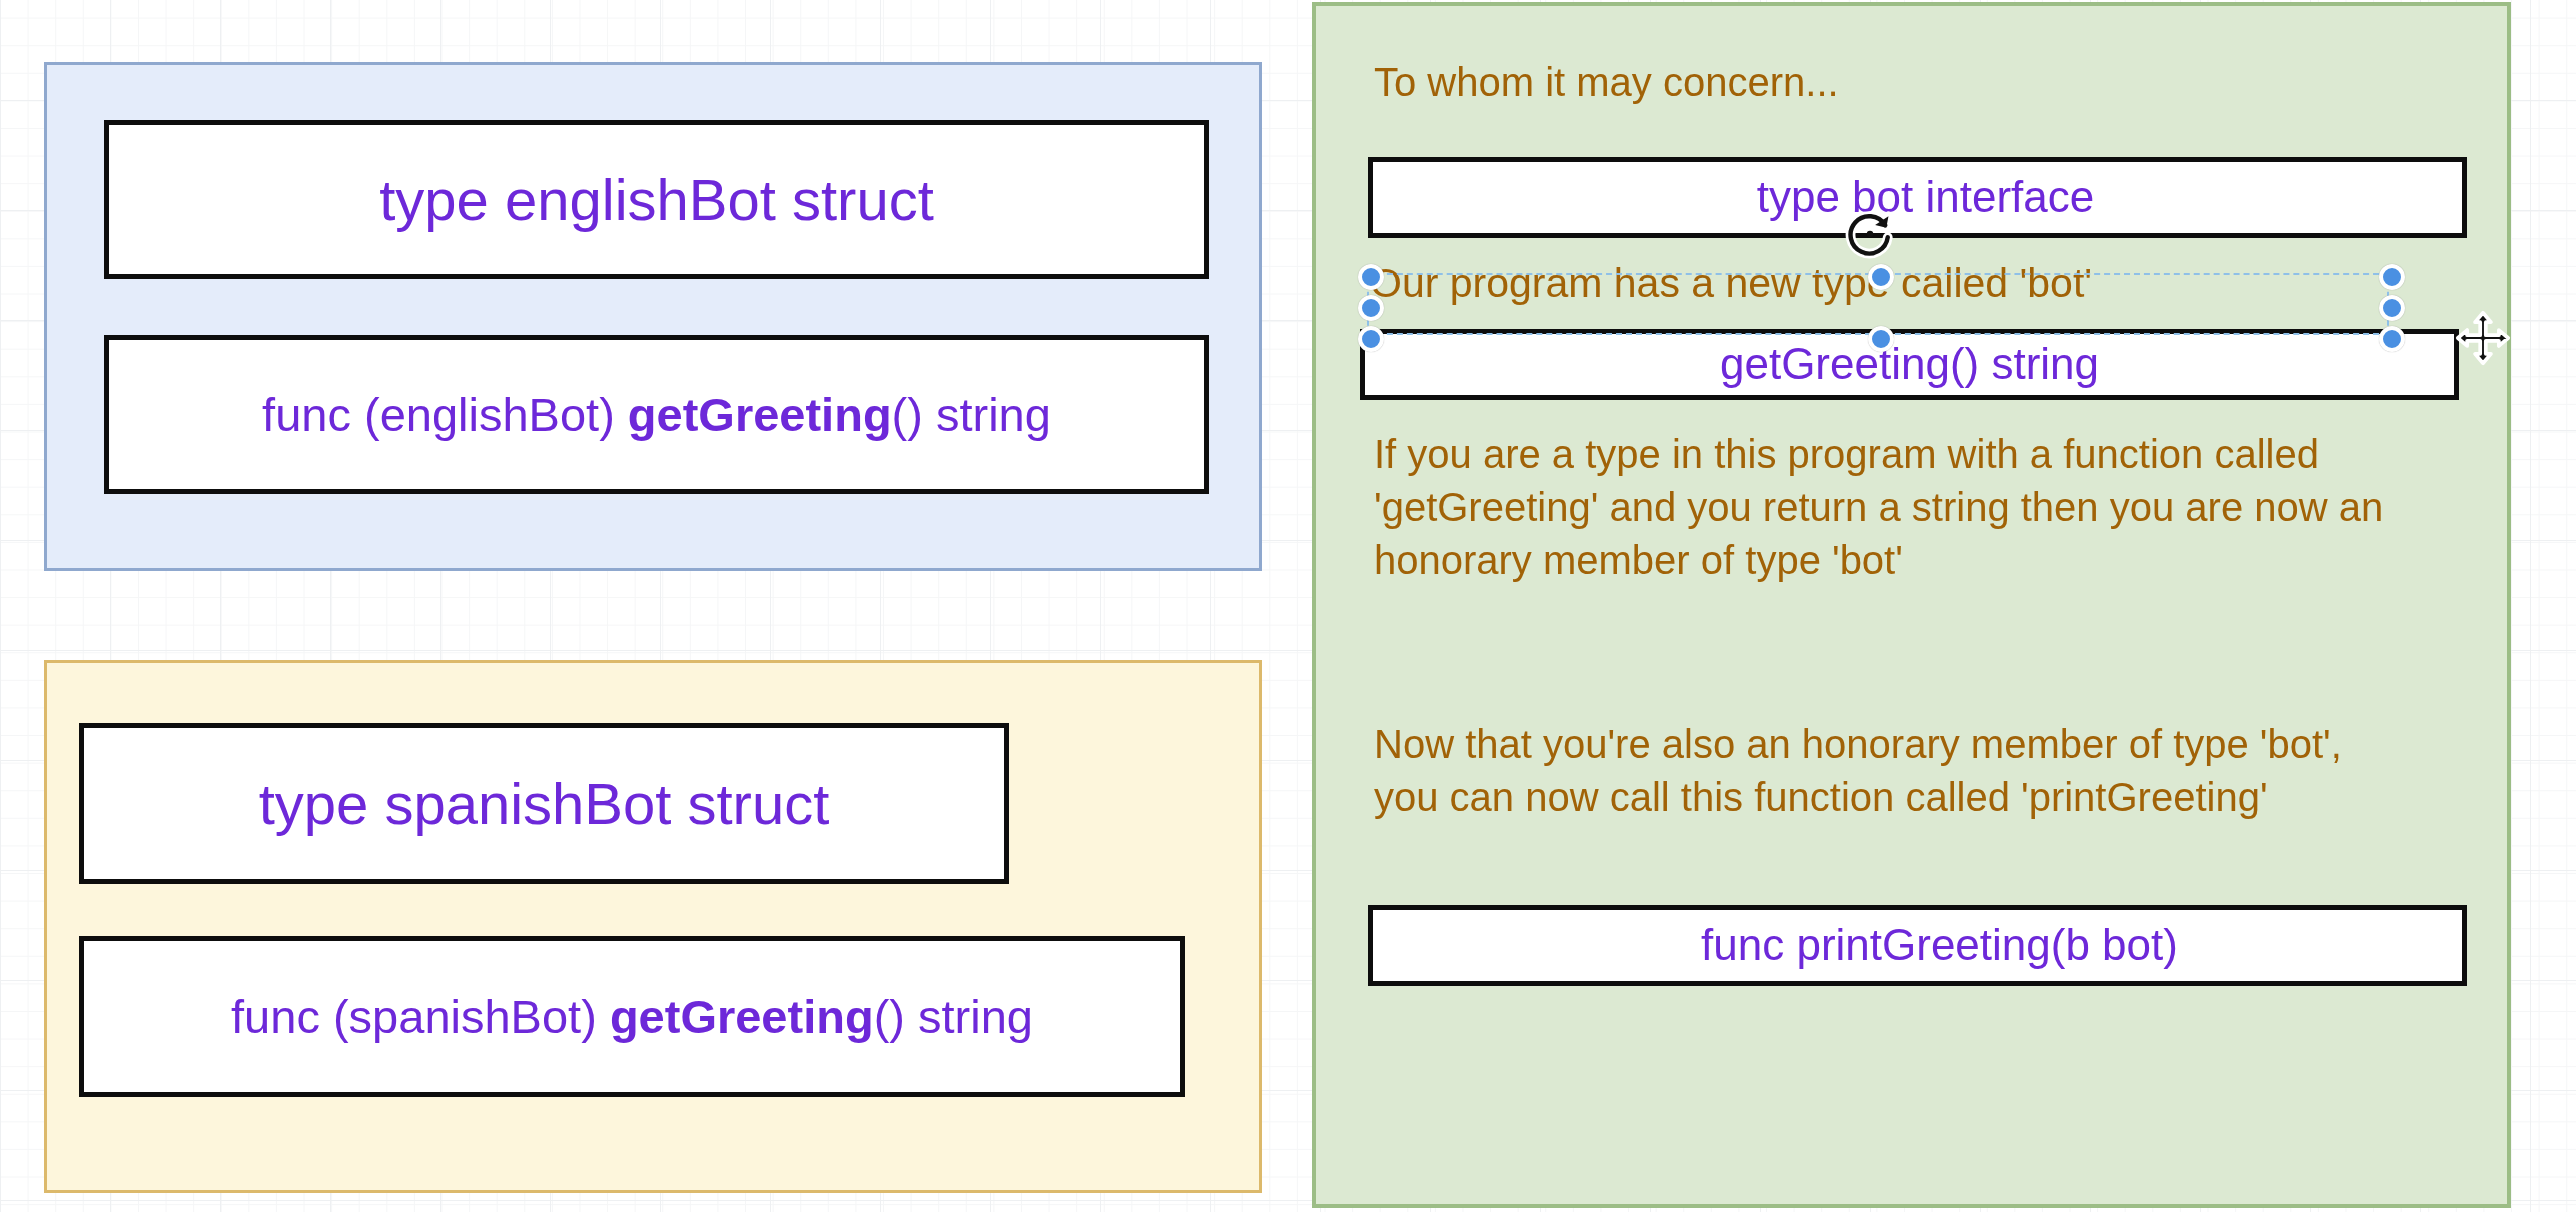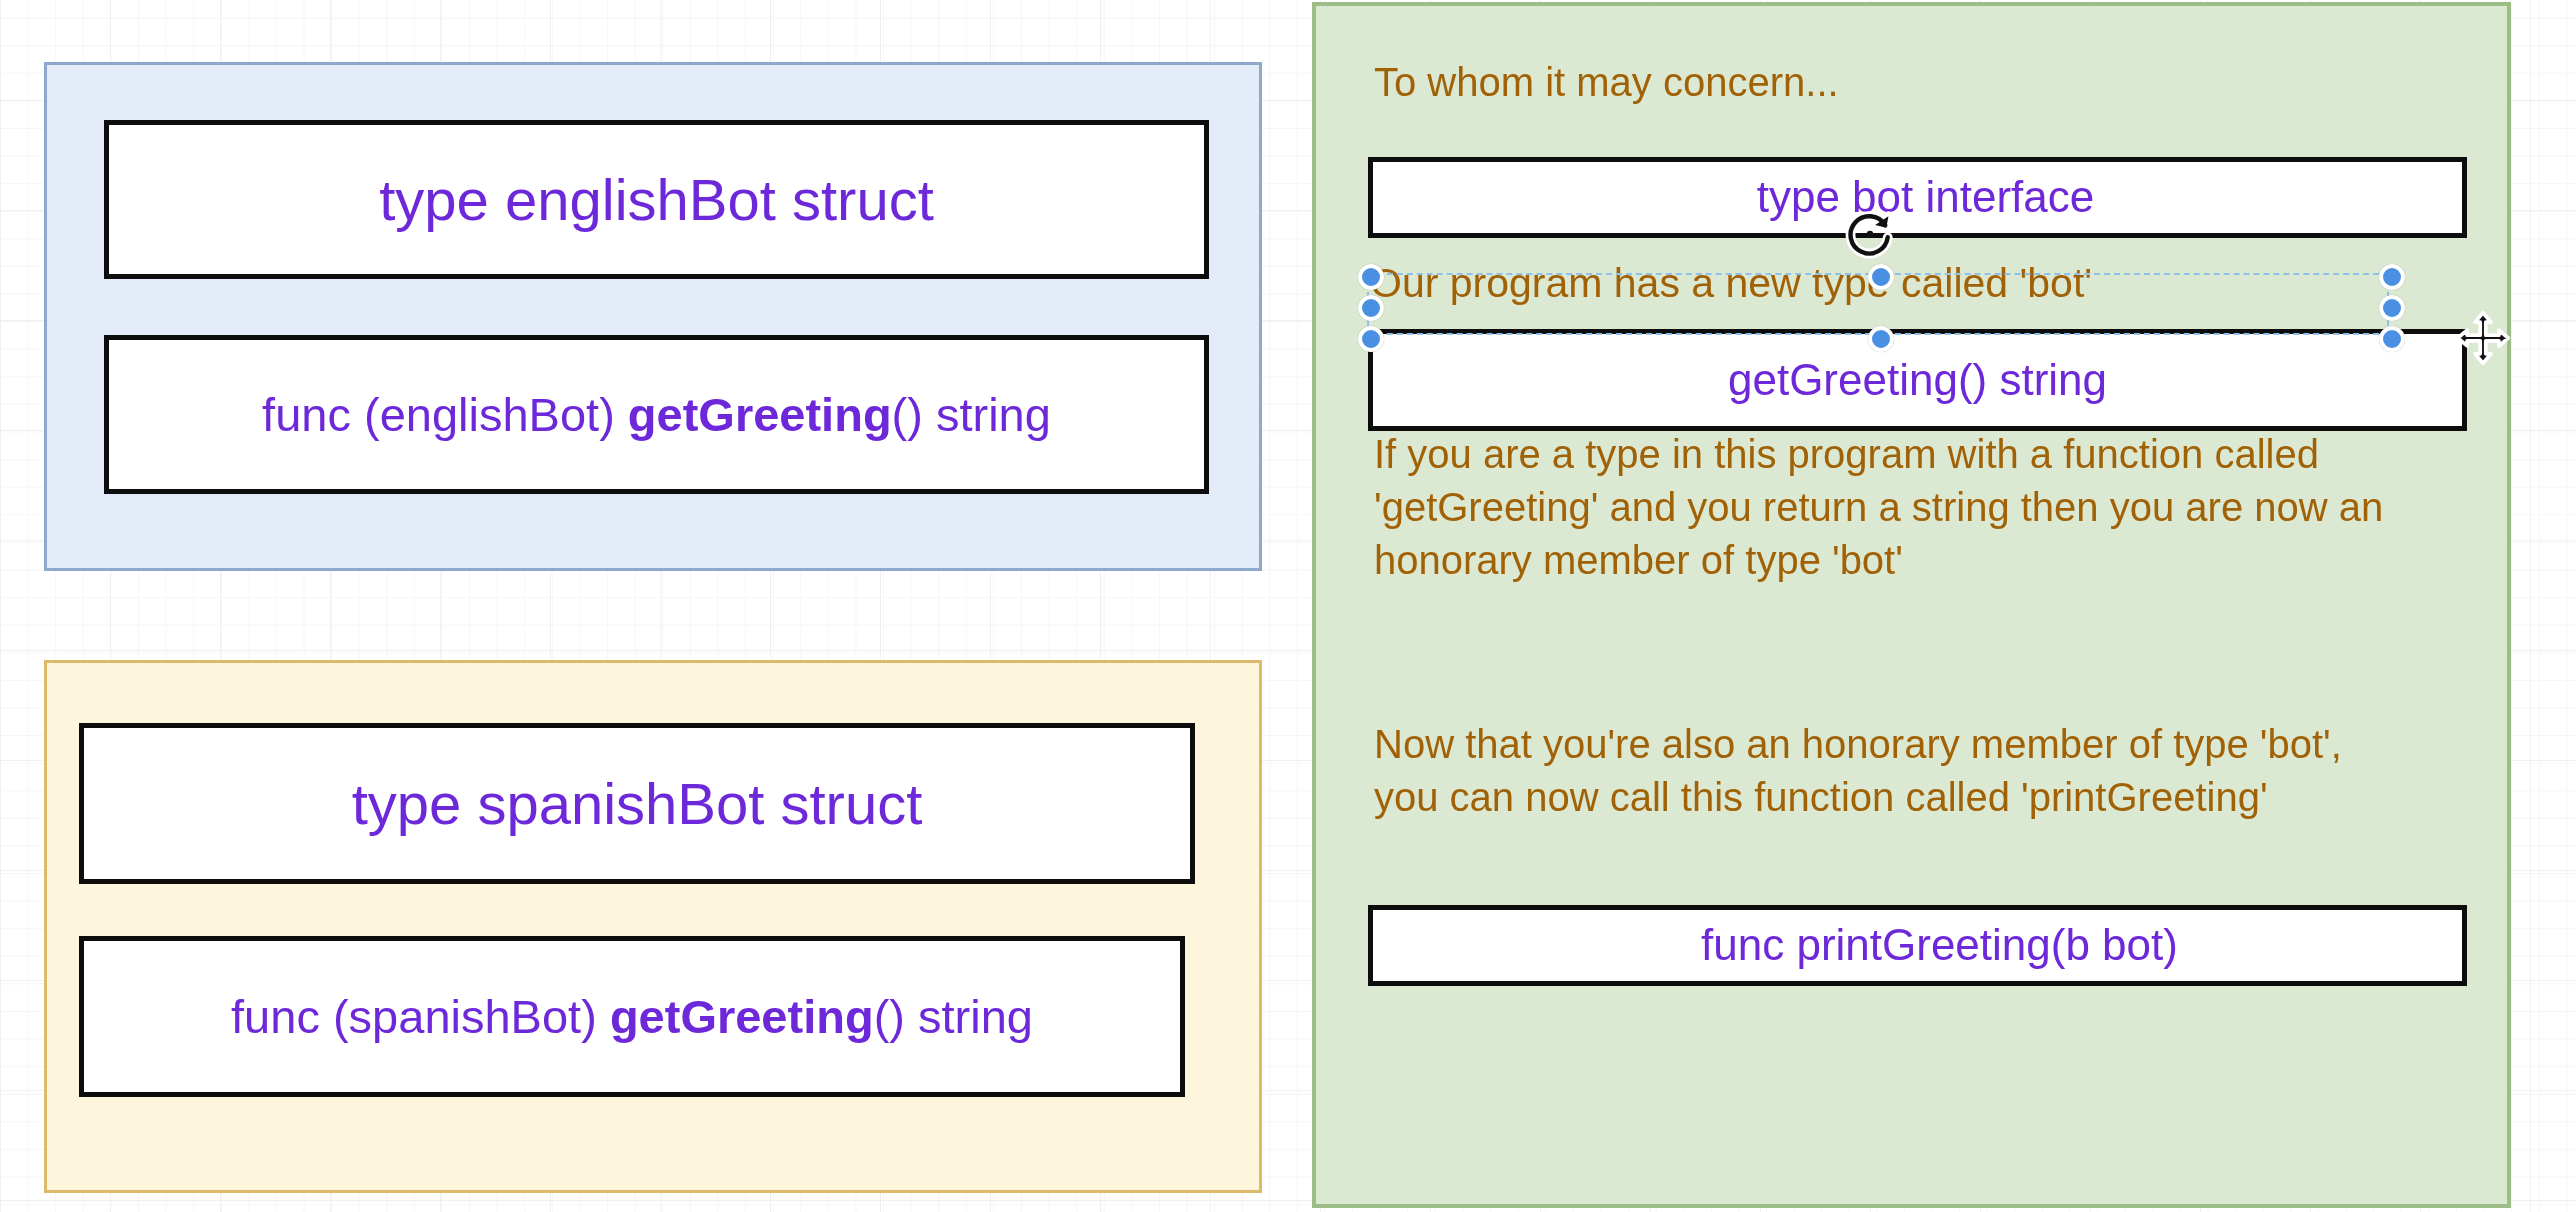--- a/index.html
+++ b/index.html
@@ -111,40 +111,40 @@
       <span>type englishBot struct</span>
     </div>
 
     <div class="codebox" style="left:57px; top:270px; width:1105px; height:159px; font-size:47px;">
       <span><span>func (englishBot) </span><span class="bold">getGreeting</span><span>() string</span></span>
     </div>
   </div>
 
   <div class="container yellow" style="left:44px; top:660px; width:1218px; height:533px;">
 
-    <div class="codebox" style="left:32px; top:60px; width:1116px; height:161px; font-size:58px;">
+    <div class="codebox" style="left:32px; top:60px; width:930px; height:161px; font-size:58px;">
       <span>type spanishBot struct</span>
     </div>
 
     <div class="codebox" style="left:32px; top:273px; width:1106px; height:161px; font-size:47px;">
       <span><span>func (spanishBot) </span><span class="bold">getGreeting</span><span>() string</span></span>
     </div>
   </div>
 
   <div class="container green" style="left:1312px; top:2px; width:1199px; height:1206px;">
 
     <div class="plaintext" style="left:58px; top:50px; width:994px; font-size:40px;">To whom it may concern...</div>
 
     <div class="codebox" style="left:52px; top:151px; width:1099px; height:81px; font-size:44px;padding-left:16px;">
       <span>type bot interface</span>
     </div>
 
     <div class="plaintext" style="left:54px; top:250px; width:1044px; font-size:41px;">Our program has a new type called 'bot'</div>
 
-    <div class="codebox" style="left:52px; top:323px; width:1099px; height:102px; font-size:44px;text-align:right;">
+    <div class="codebox" style="left:44px; top:323px; width:1099px; height:71px; font-size:44px;text-align:right;">
       <span>getGreeting() string</span>
     </div>
 
     <div class="plaintext" style="left:58px; top:712px; width:1024px; font-size:40px;">Now that you're also an honorary member of type 'bot', you can now call this function called 'printGreeting'</div>
 
     <div class="plaintext" style="left:58px; top:422px; width:1034px; font-size:40px;">If you are a type in this program with a function called 'getGreeting' and you return a string then you are now an honorary member of type 'bot'</div>
 
     <div class="codebox" style="left:52px; top:899px; width:1099px; height:81px; font-size:44px;padding-left:44px;">
       <span>func printGreeting(b bot)</span>
     </div>

